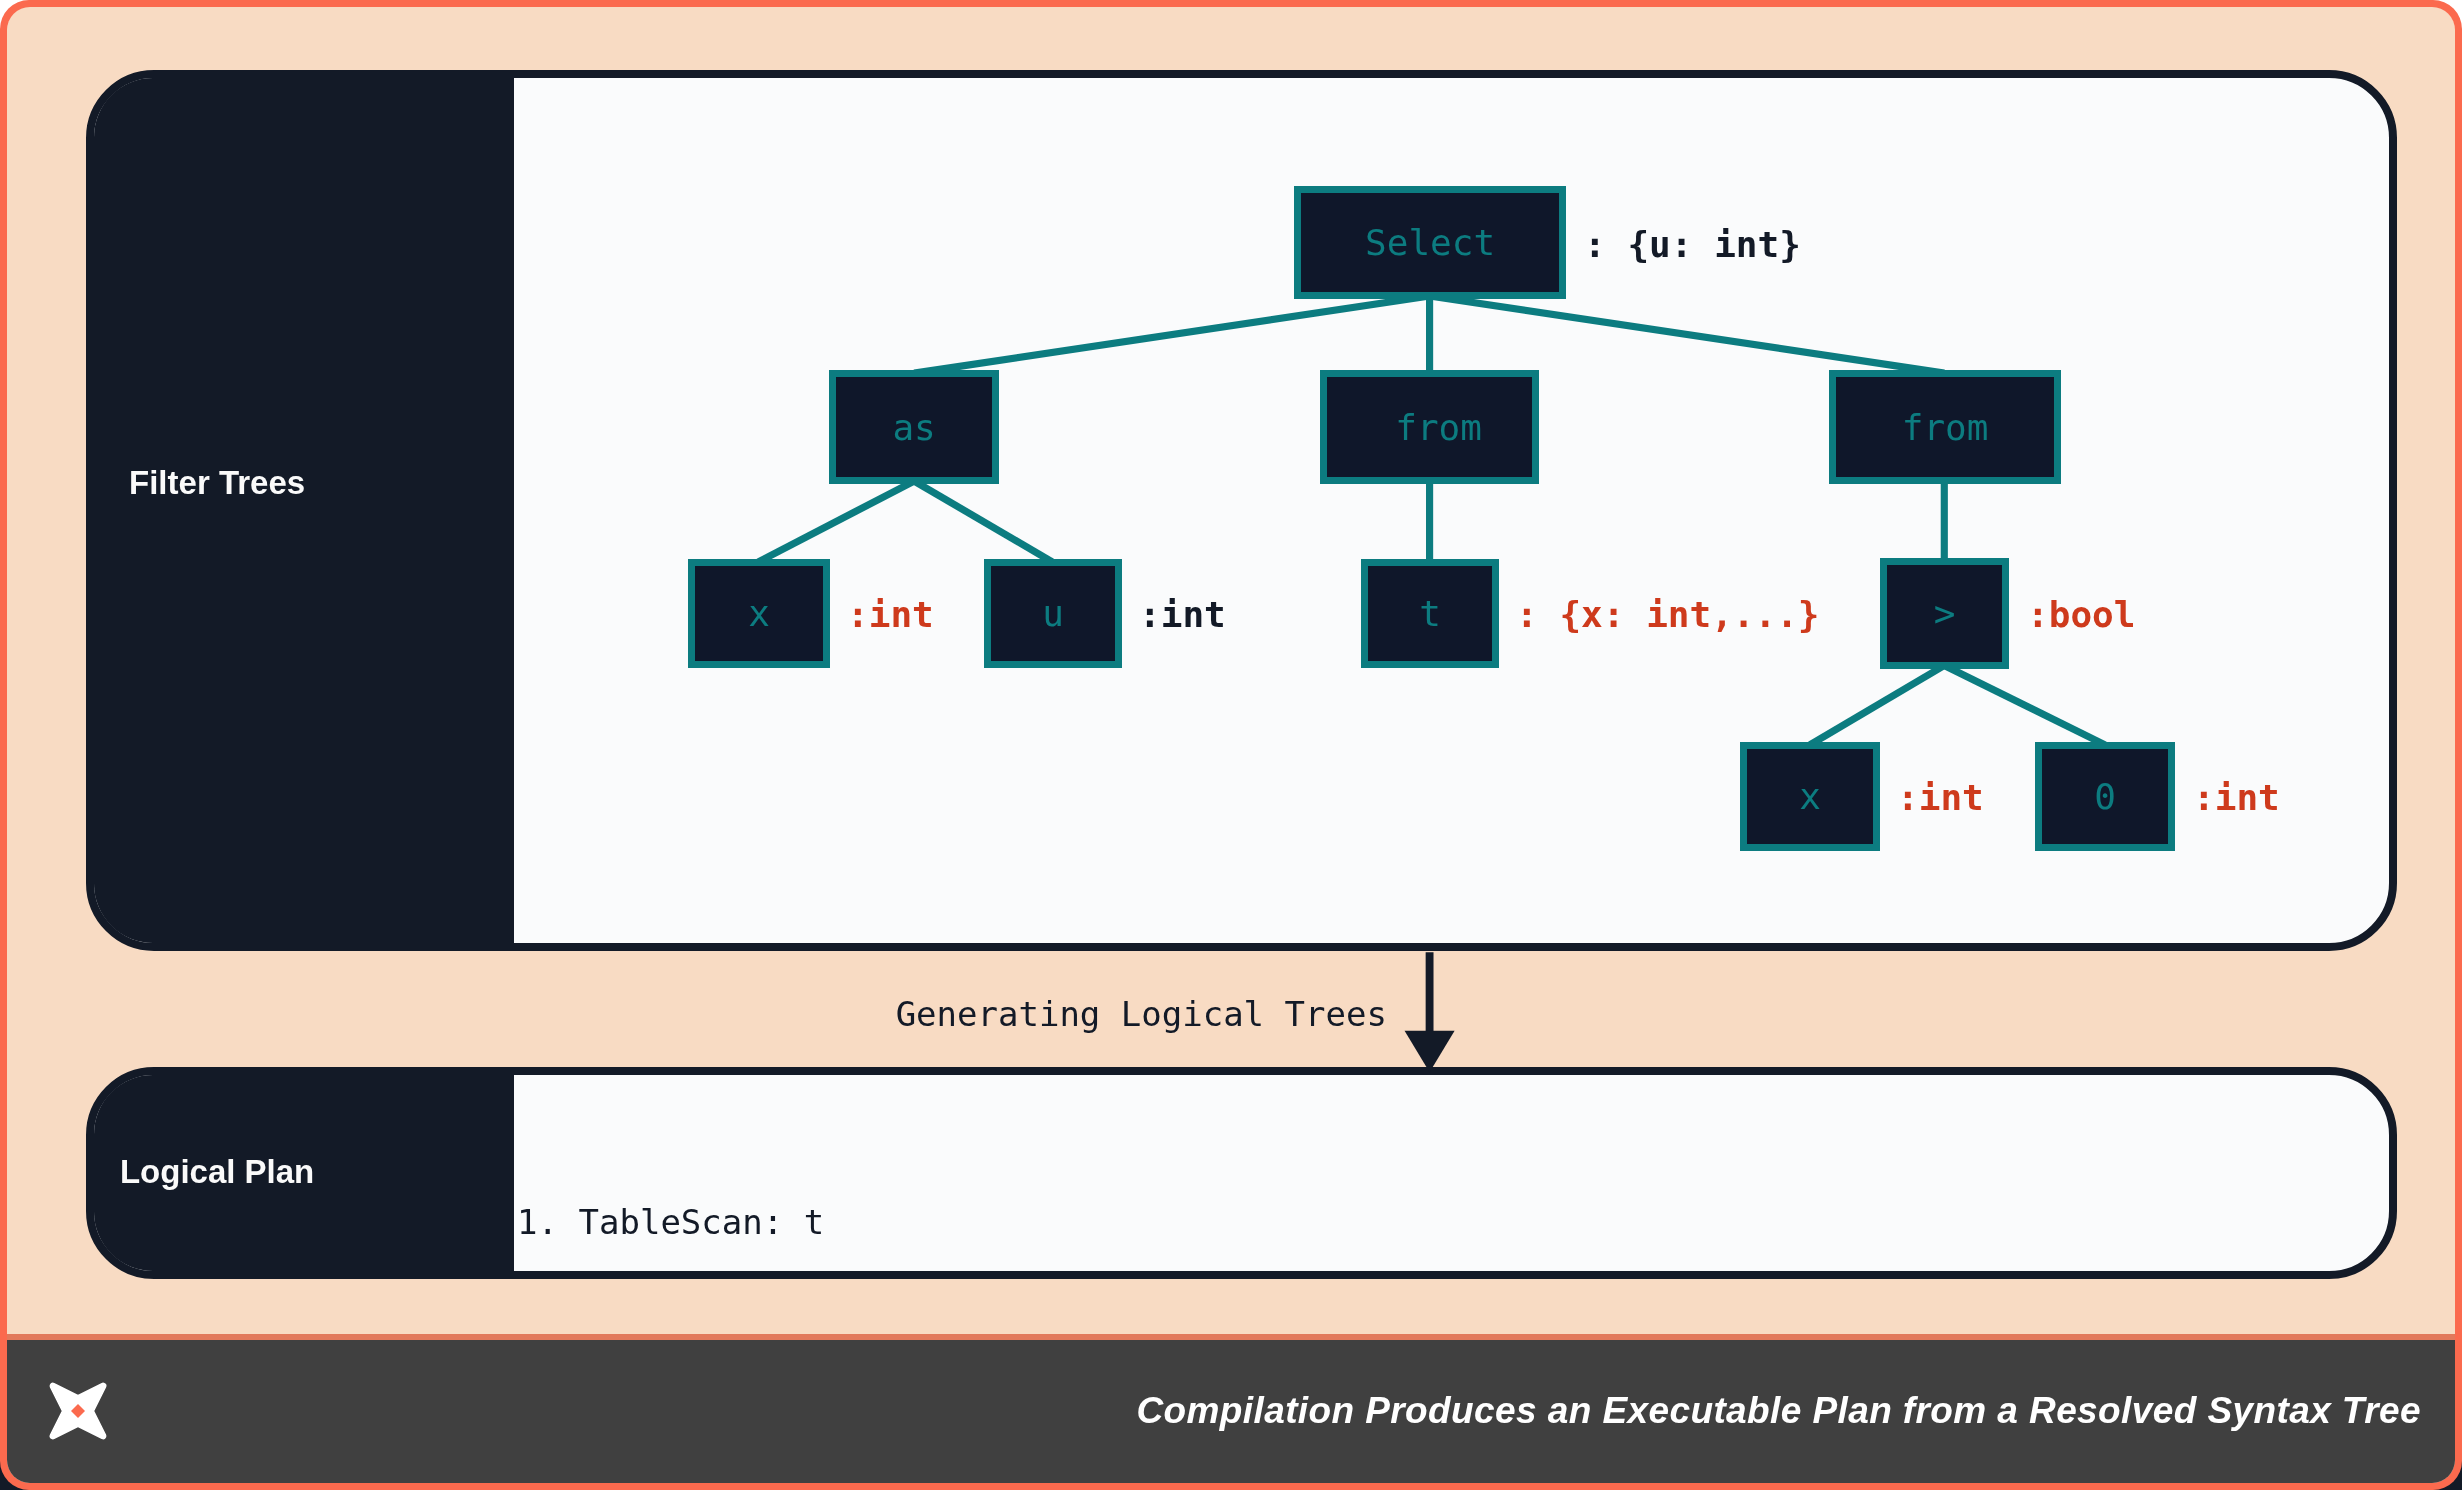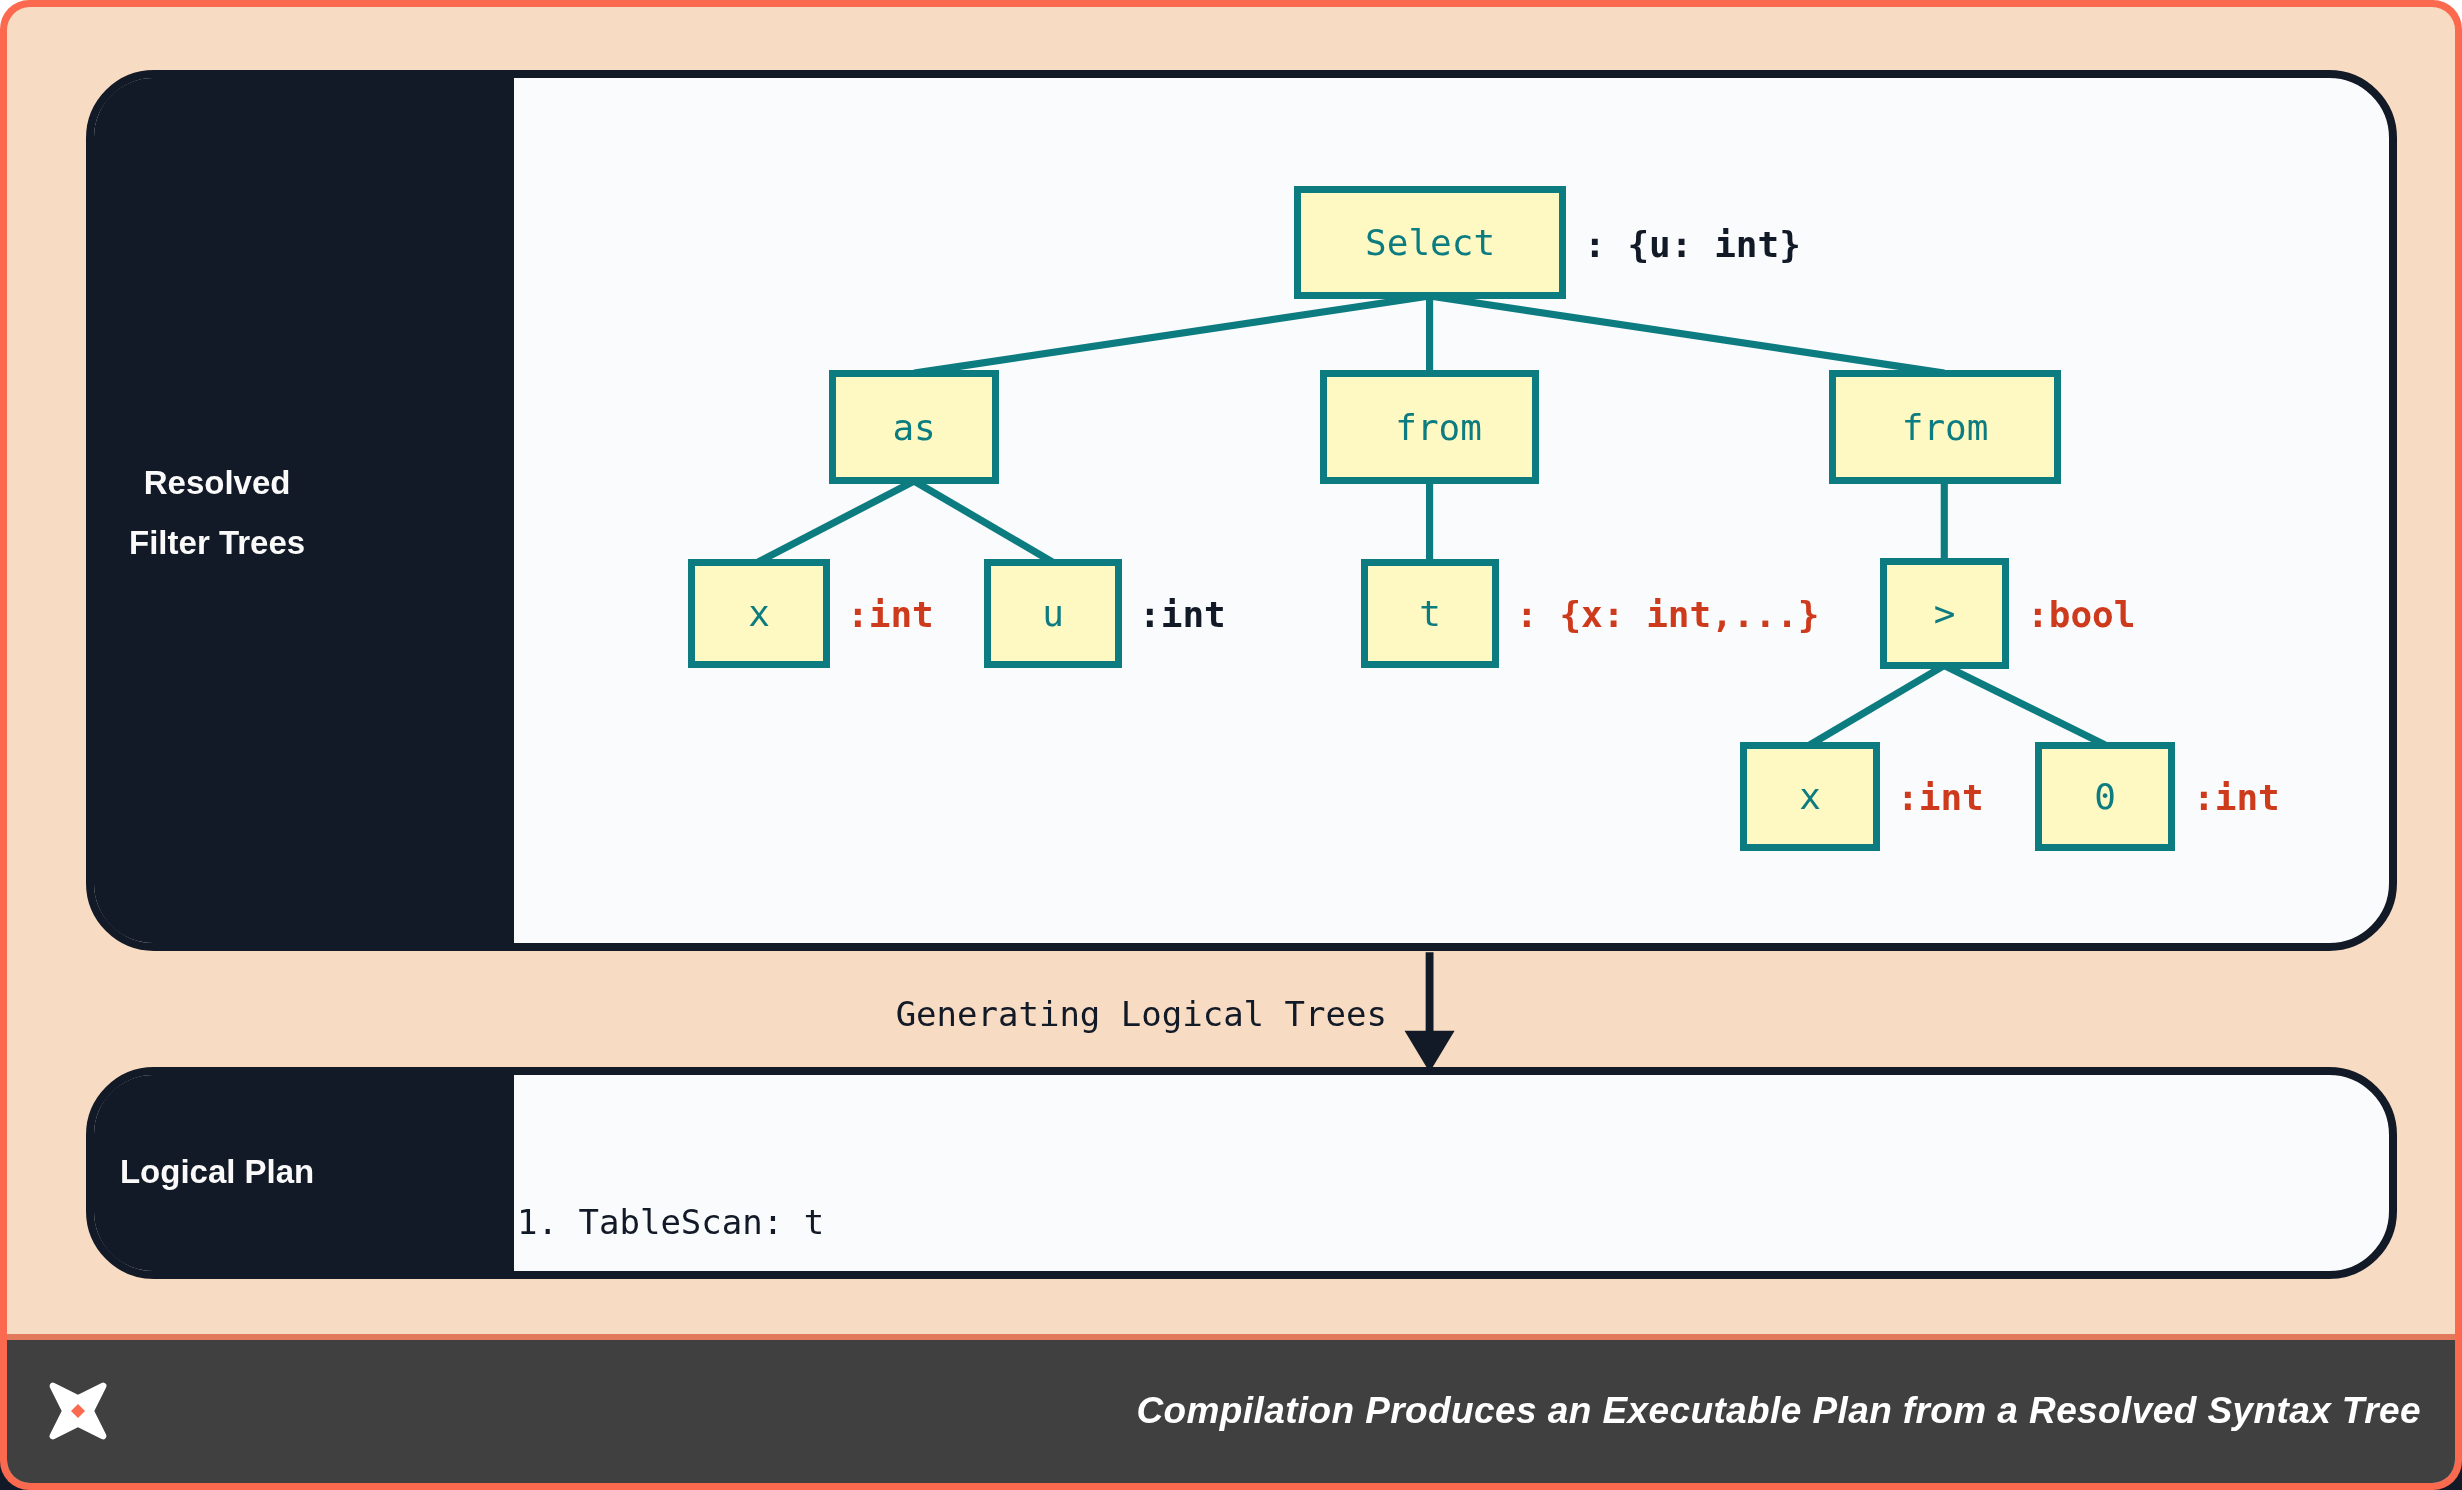--- a/index.html
+++ b/index.html
@@ -27,21 +27,21 @@
   }
   .side-label{
     position:absolute;left:0;width:420px;text-align:center;
     color:#FAFAFA;font-weight:bold;font-size:33px;line-height:60px;
   }
   
   svg.edges{position:absolute;inset:0;width:2462px;height:1490px;}
 
   .node{
     position:absolute;box-sizing:border-box;
-    border:7.9px solid #0C7C80;background:#fef9c3;
+    border:7.9px solid #0C7C80;background:#0f172a;
     display:flex;align-items:center;justify-content:center;
     font-family:"DejaVu Sans Mono",monospace;font-size:36px;color:#0C7C80;
   }
   .anno{
     position:absolute;transform:translateY(-50%);
     font-family:"DejaVu Sans Mono",monospace;font-weight:bold;font-size:36px;
     white-space:nowrap;
   }
   .anno.dark{color:#131A27;}
   .anno.red{color:#CE3A1C;}
@@ -75,21 +75,20 @@
 
       <div class="panel top">
         <div class="side"></div>
       </div>
 
       <div class="panel bottom">
         <div class="side"></div>
       </div>
 
       <div class="side-label" style="top:446px;">
-        <div>Resolved</div>
         <div>Filter Trees</div>
       </div>
       <div class="side-label" style="top:1135px;">
         <div>Logical Plan</div>
       </div>
 
       <svg class="edges" viewBox="0 0 3444 2084">
         <g stroke="#0C7C80" stroke-width="10">
           <line x1="1990" y1="404" x2="1269" y2="512"></line>
           <line x1="1990" y1="404" x2="1990" y2="512"></line>

